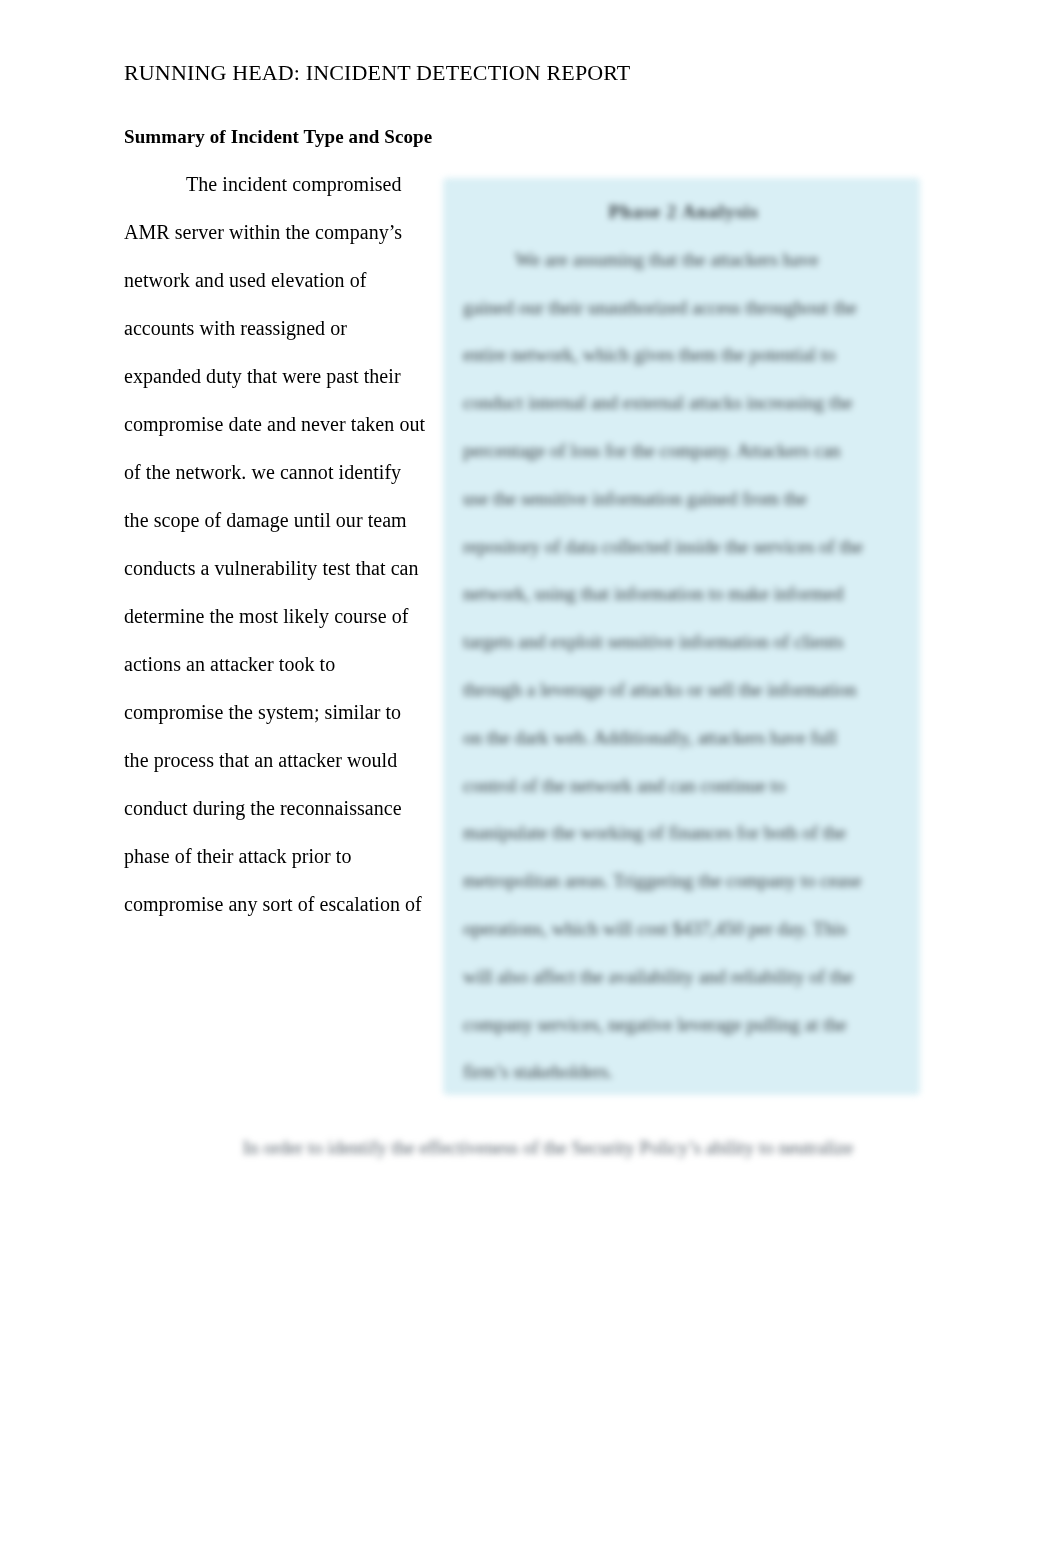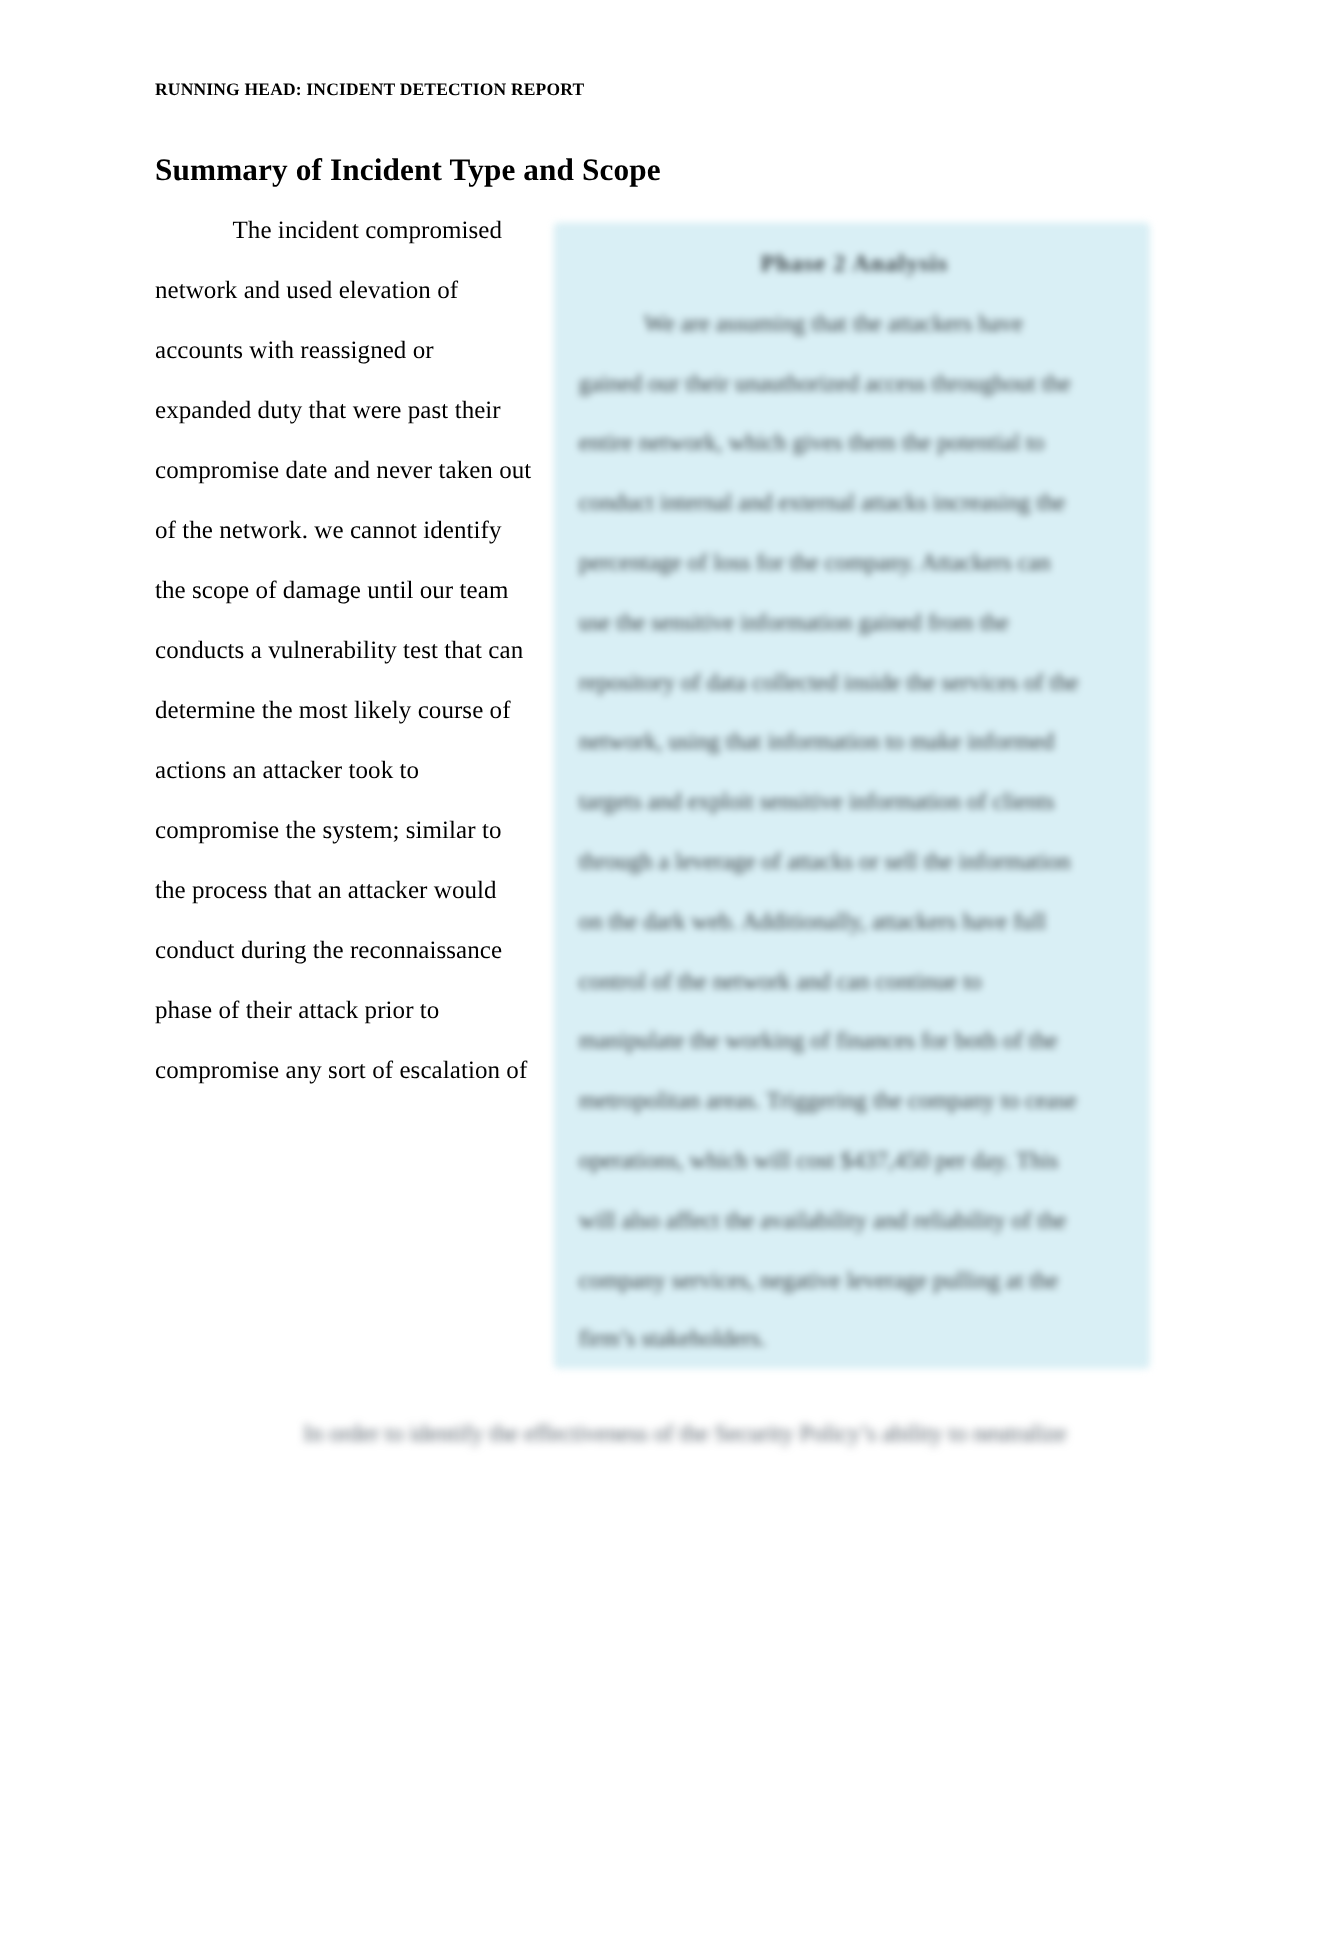--- a/index.html
+++ b/index.html
@@ -22,33 +22,32 @@
     width: 1062px;
     height: 1556px;
     background: #ffffff;
   }
 
   
   .running-head {
     position: absolute;
     left: 124px;
     top: 60px;
-    font-size: 14px;
+    font-size: 22px;
     line-height: 26px;
     letter-spacing: 0.15px;
     white-space: nowrap;
-    font-weight: bold;
   }
 
   
   .section-heading {
     position: absolute;
     left: 124px;
     top: 124px;
-    font-size: 25px;
+    font-size: 19px;
     line-height: 26px;
     font-weight: bold;
     letter-spacing: 0.1px;
     white-space: nowrap;
   }
 
   
   .figure-box {
     position: absolute;
     left: 443px;
@@ -150,20 +149,21 @@
       <div class="fig-line">metropolitan areas. Triggering the company to cease</div>
       <div class="fig-line">operations, which will cost $437,450 per day. This</div>
       <div class="fig-line">will also affect the availability and reliability of the</div>
       <div class="fig-line">company services, negative leverage pulling at the</div>
       <div class="fig-line">firm’s stakeholders.</div>
     </div>
   </div>
 
   <div class="body-column">
     <div class="body-line indent">The incident compromised</div>
+    <div class="body-line">AMR server within the company’s</div>
     <div class="body-line">network and used elevation of</div>
     <div class="body-line">accounts with reassigned or</div>
     <div class="body-line">expanded duty that were past their</div>
     <div class="body-line">compromise date and never taken out</div>
     <div class="body-line">of the network. we cannot identify</div>
     <div class="body-line">the scope of damage until our team</div>
     <div class="body-line">conducts a vulnerability test that can</div>
     <div class="body-line">determine the most likely course of</div>
     <div class="body-line">actions an attacker took to</div>
     <div class="body-line">compromise the system; similar to</div>

